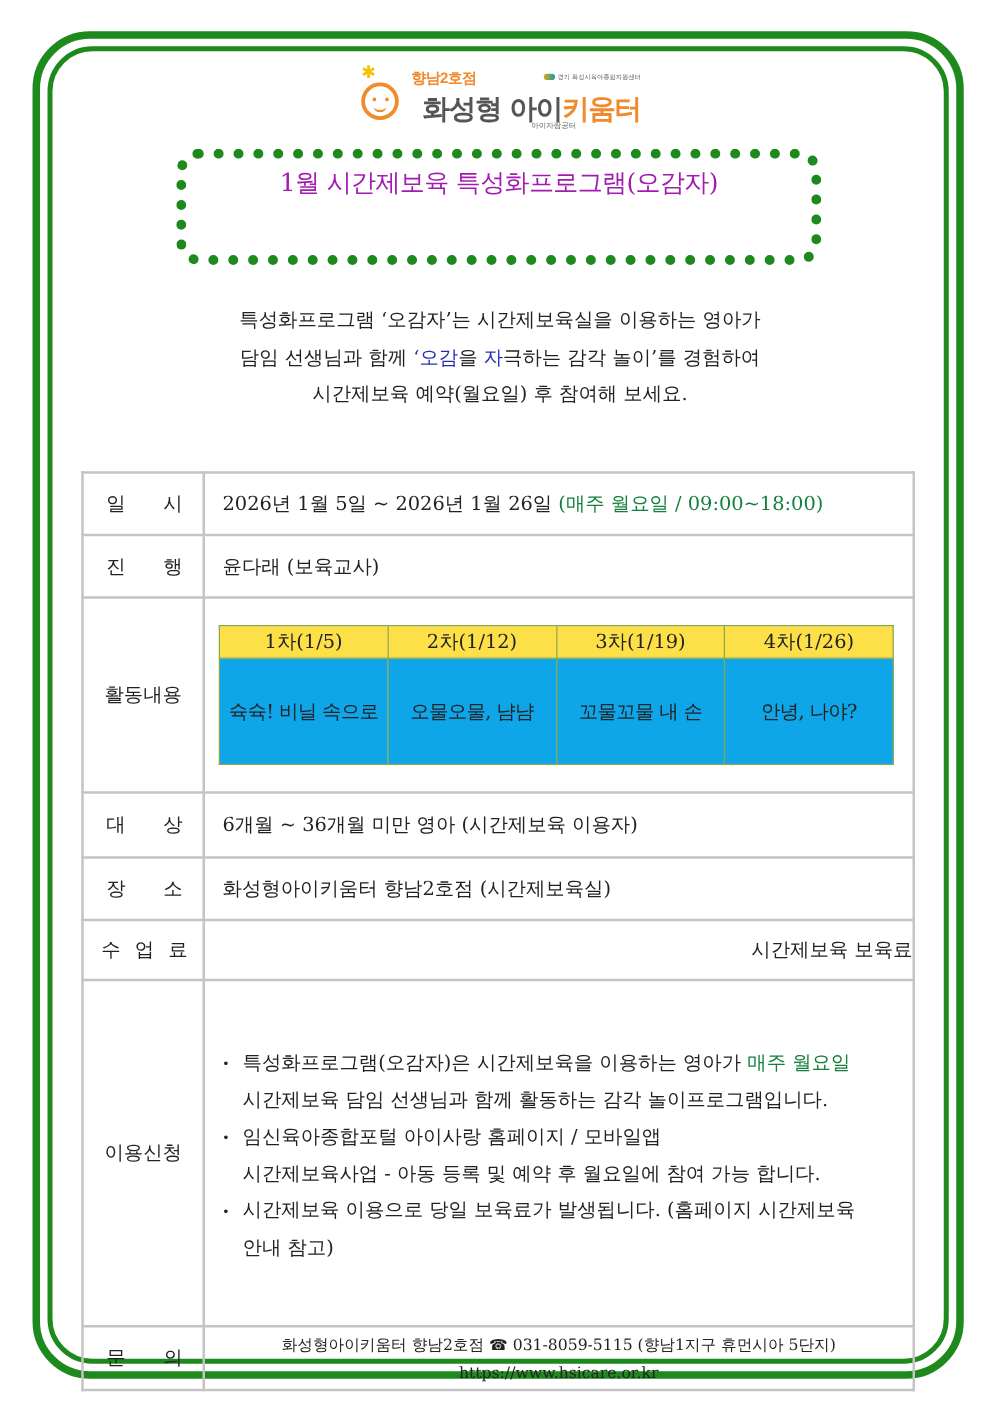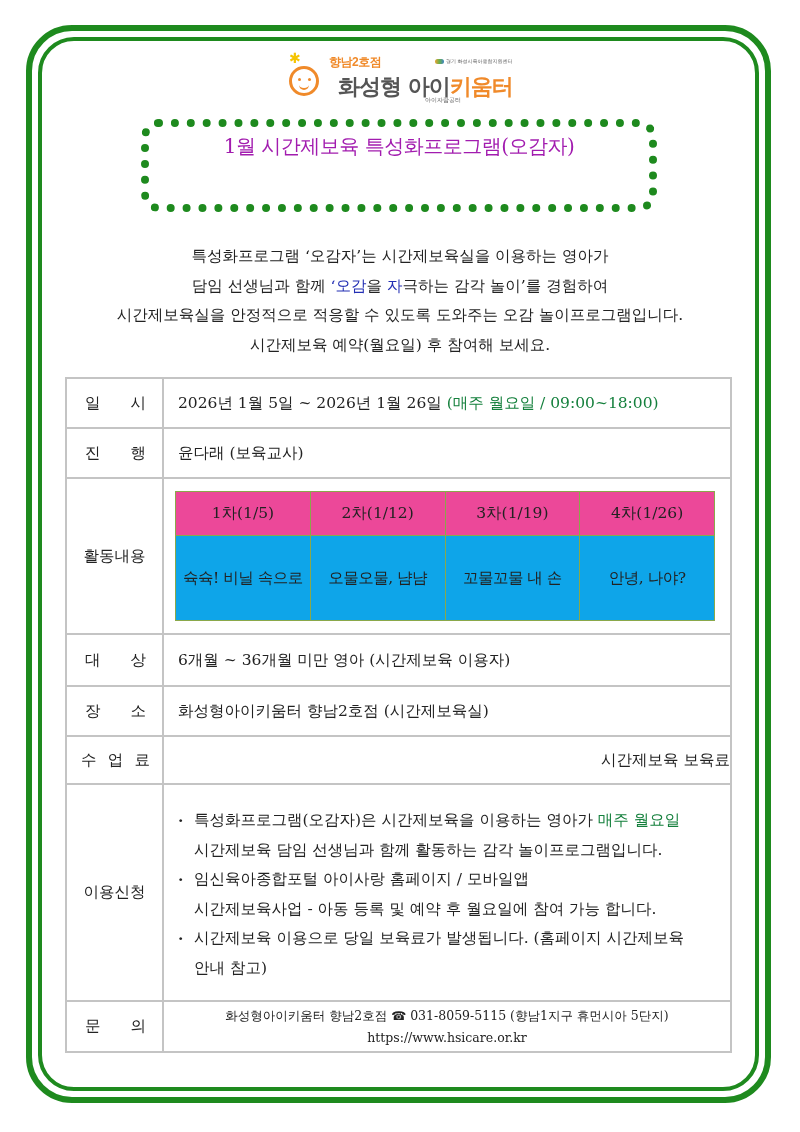--- a/index.html
+++ b/index.html
@@ -63,32 +63,32 @@
     .label-spaced { display: flex; justify-content: space-between; padding: 0 16px 0 18px; }
     .label-spaced3 { display: flex; justify-content: space-between; padding: 0 12px 0 14px; }
     .blue { color: #15803d; }
 
     .row-date td { height: 50px; }
     .row-teacher td { height: 50px; }
     .row-activity td { height: 156px; }
     .row-target td { height: 52px; }
     .row-place td { height: 50px; }
     .row-fee td { height: 48px; text-align: right; }
-    .row-apply td { height: 217px; }
+    .row-apply td { height: 277px; }
     .row-contact td { height: 51px; }
 
     
     .activity-table {
       border-collapse: collapse; table-layout: fixed; width: 540px; margin-left: -3px;
       font-size: 15.5px;
     }
     .activity-table td {
       border: 1.5px solid #8aa84a !important; text-align: center; color: #222;
     }
-    .activity-table .hdr td { height: 44px; background: #ec4899; }
+    .activity-table .hdr td { height: 26px; background: #fde047; }
     .activity-table .body td { height: 85px; background: #0ea5e9; letter-spacing: -0.5px; }
 
     .apply-list { list-style: none; font-size: 15.5px; line-height: 29.5px; color: #222; padding: 4px 0 0 0; }
     .apply-list li { position: relative; padding-left: 16px; }
     .apply-list li::before { content: "·"; position: absolute; left: 0; top: 0; font-weight: bold; }
     .apply-list .indent { padding-left: 16px; }
 
     .contact { text-align: center; font-size: 12.5px; line-height: 21px; color: #222; padding-left: 0 !important; }
     .contact .phone-icon { font-family: "DejaVu Sans", sans-serif; font-size: 12px; }
   </style>
@@ -107,21 +107,20 @@
   <span class="logo-sub">아이자람공터</span>
 </div>
 
 <div class="title-box">
   <div class="title-main">1월 시간제보육 특성화프로그램(오감자)</div>
 </div>
 
 <div class="intro">
   <div>특성화프로그램 ‘오감자’는 시간제보육실을 이용하는 영아가</div>
   <div><span>담임 선생님과 함께 </span><span class="blue">‘오감</span><span>을 </span><span class="blue">자</span><span>극하는 감각 놀이’를 경험하여</span></div>
-  <div>시간제보육실을 안정적으로 적응할 수 있도록 도와주는 오감 놀이프로그램입니다.</div>
   <div>시간제보육 예약(월요일) 후 참여해 보세요.</div>
 </div>
 
 <table class="info-table">
   <tbody>
       <tr class="row-date">
     <td class="label">
           <div class="label-spaced">
             <span>일</span>
             <span>시</span>

